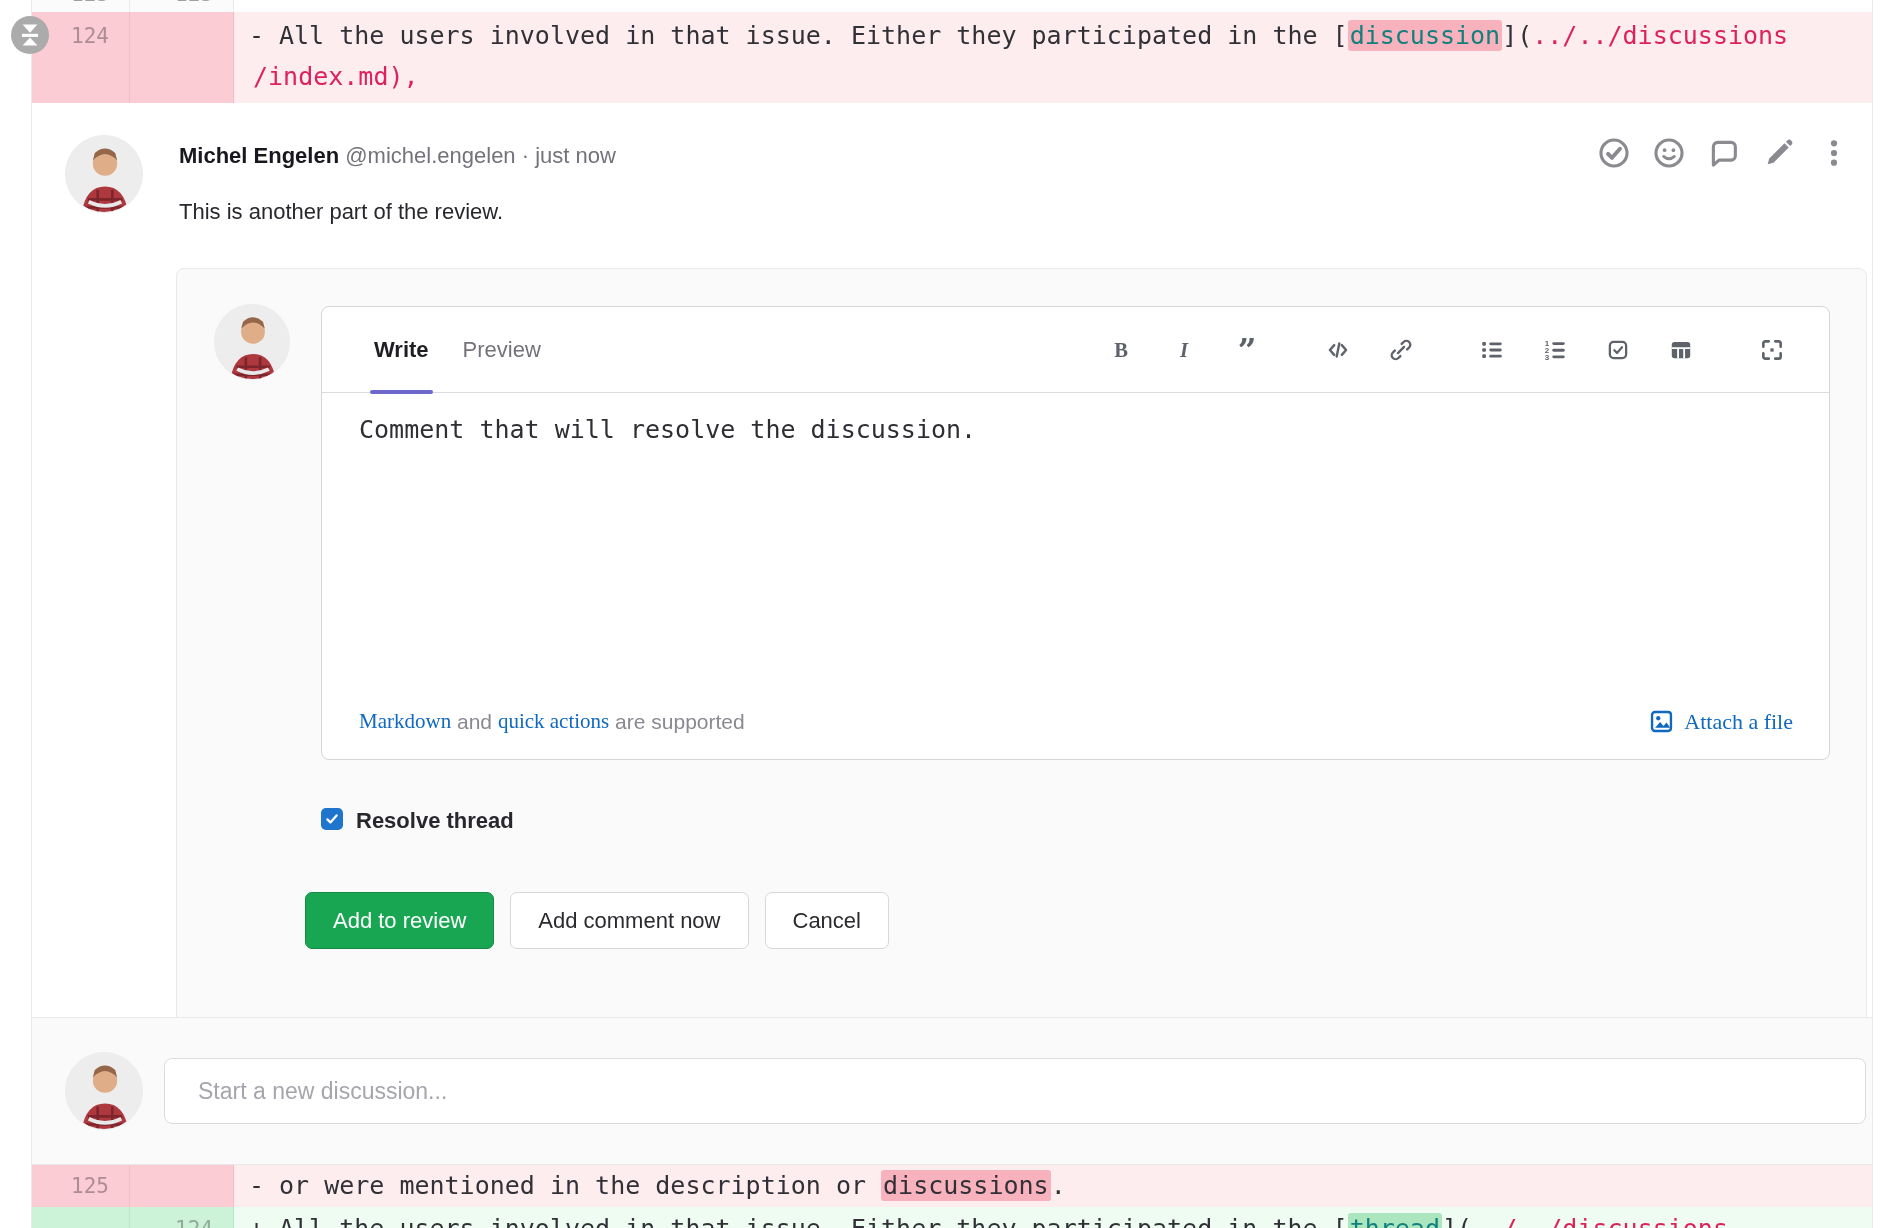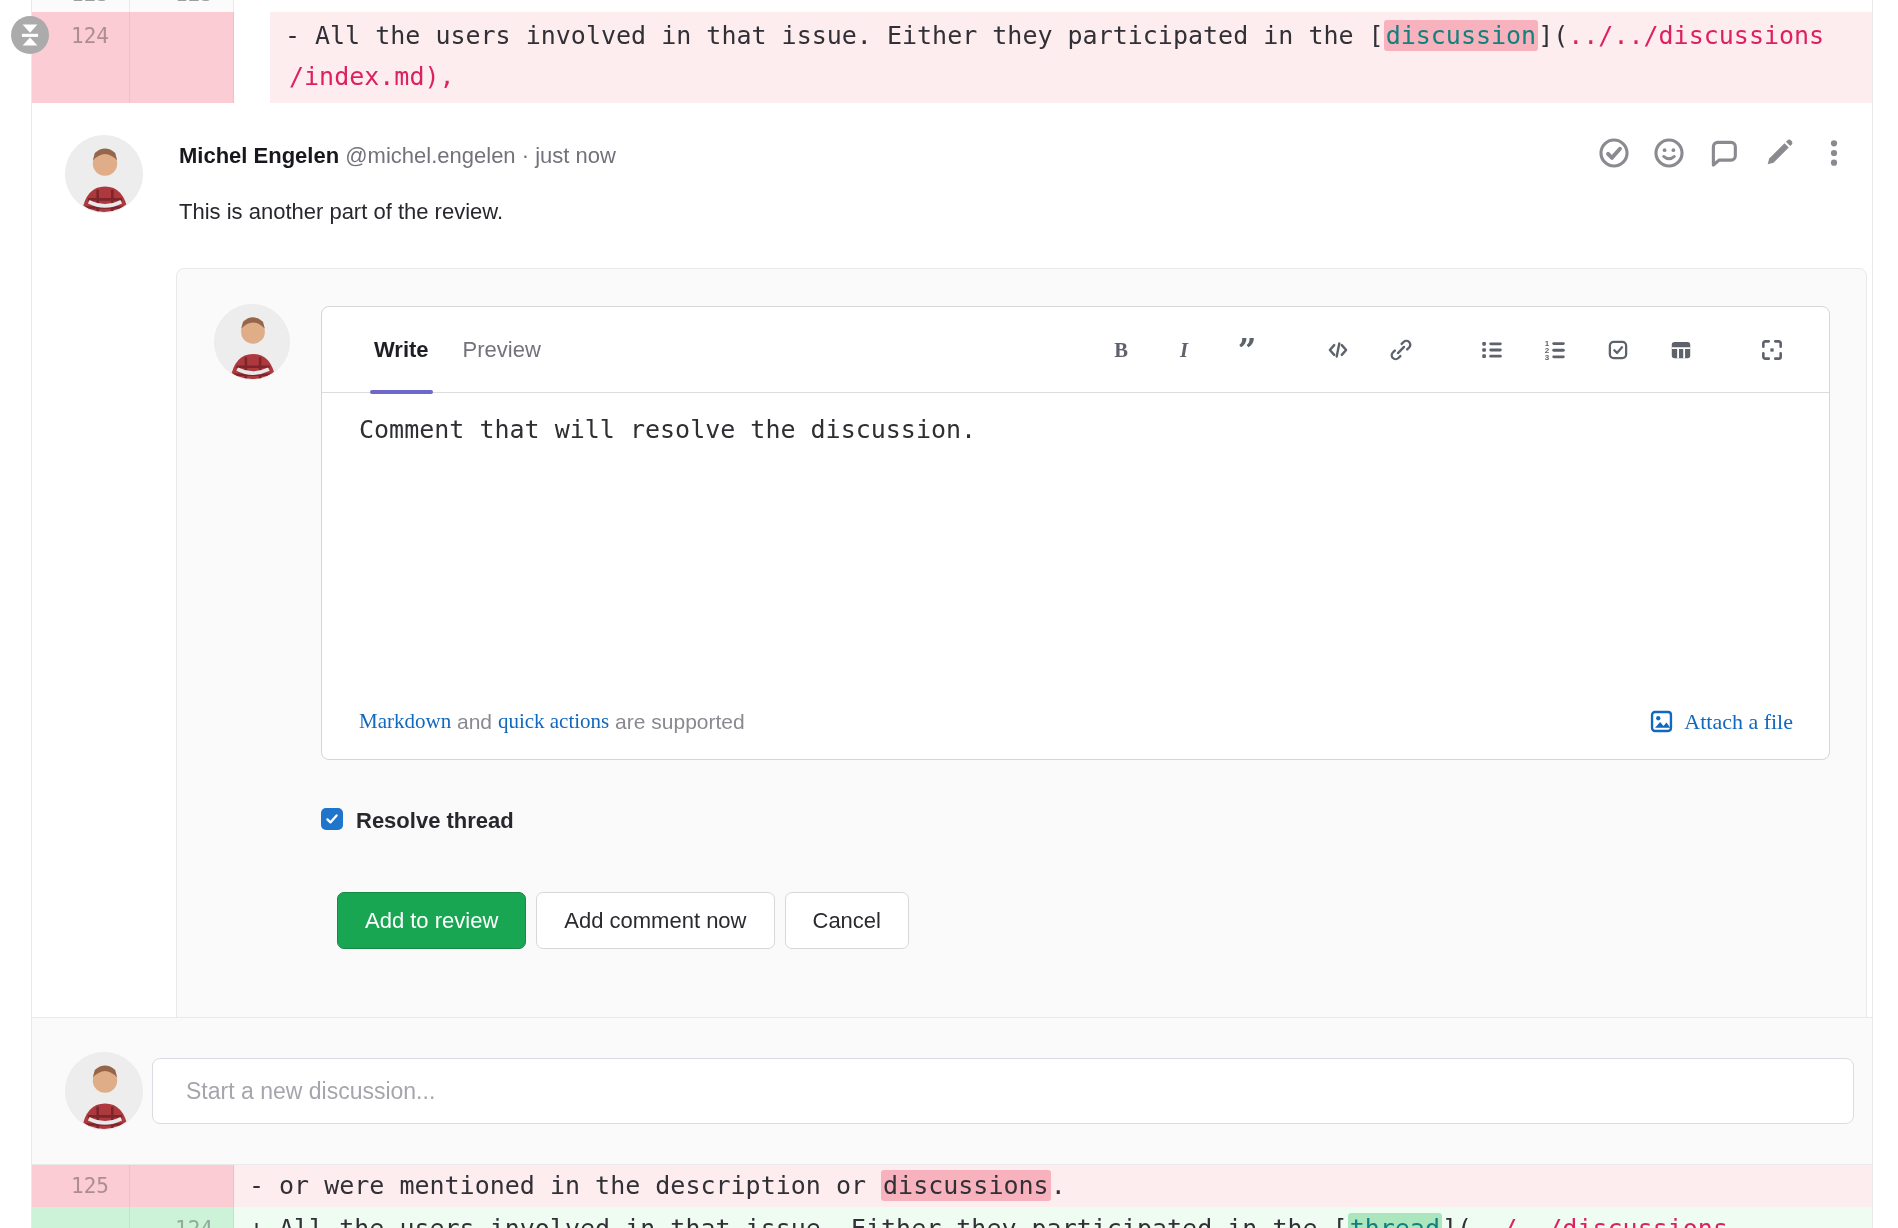--- a/index.html
+++ b/index.html
@@ -28,21 +28,21 @@
   .row-context .gut{background:#fbfbfb;border-right:1px solid #eaeaea;color:#9e9ea3;line-height:40px;}
   .row-context .gut span{display:block;margin-top:-26px;}
   
   .row-removed .gut{background:#fbccd3;border-right:1px solid #f3bdc6;color:#ad8d94;}
   .row-removed .code{background:#fdedef;}
   
   .row-added .gut{background:#ccf3d7;border-right:1px solid #b9e8c7;color:#93a99b;}
   .row-added .code{background:#eefcf2;}
   .row-top{min-height:84px;}
   .row-top .gut{padding-top:6px;line-height:36px;}
-  .row-top .code{padding:3px 0 6px 0;margin-left:36px;}
+  .row-top .code{padding:3px 0 6px 0;}
   .row-single{height:42px;}
   .row-single .gut{line-height:42px;}
   .row-single .codeline{line-height:42px;}
   .row-added.row-single{height:44px;}
   .row-added.row-single .gut,.row-added.row-single .codeline{line-height:44px;}
   .wr{background:#f8b2bd;border-radius:3px;padding:1px 2px;}
   .wa{background:#ace6bf;border-radius:3px;padding:1px 2px;}
   .lk{color:#12807c;}
   .url{color:#dd2160;}
   .badge-collapse{position:absolute;left:-21px;top:4px;width:38px;height:38px;z-index:3;cursor:pointer;}
@@ -73,30 +73,30 @@
   .tb.grp{margin-left:28px;}
   .md-textarea{flex:1;border:none;outline:none;resize:none;padding:20px 40px 0 37px;
     font-family:"DejaVu Sans Mono",monospace;font-size:25px;line-height:34px;color:#2e2e33;background:transparent;}
   .md-footer{flex:none;display:flex;align-items:center;padding:0 36px 24px 37px;font-size:21px;color:#8a8890;}
   .blue{color:#1068bf;cursor:pointer;font-family:Liberation Serif, serif;}
   .attach{margin-left:auto;display:flex;align-items:center;gap:9px;font-size:22px;justify-content:center;}
   
   .resolve-row{position:absolute;left:144px;top:539px;display:flex;align-items:flex-start;gap:13px;cursor:pointer;}
   .checkbox{width:22px;height:22px;border-radius:5px;background:#1f75cb;display:flex;align-items:center;justify-content:center;flex:none;}
   .resolve-label{font-size:22px;font-weight:bold;color:#28272d;}
-  .btn-row{position:absolute;left:160px;top:623px;display:flex;gap:10px;}
+  .btn-row{position:absolute;left:128px;top:623px;display:flex;gap:16px;}
   .btn{height:57px;border-radius:7px;font-size:22px;display:flex;align-items:center;justify-content:center;
        padding:0 27px;box-sizing:border-box;cursor:pointer;font-family:inherit;}
   .btn-primary{background:#19a653;color:#fff;border:1px solid #148a45;}
   .btn-secondary{background:#fff;color:#2a2a2f;border:1px solid #d8d7dc;}
   
   .new-discussion{position:relative;height:148px;background:#fafafa;
     border-top:1px solid #e9e9ec;border-bottom:1px solid #e9e9ec;box-sizing:border-box;}
   .avatar-new{position:absolute;left:33px;top:34px;width:78px;height:78px;}
-  .nd-input{position:absolute;left:120px;top:40px;width:1702px;height:66px;box-sizing:border-box;
+  .nd-input{position:absolute;left:132px;top:40px;width:1702px;height:66px;box-sizing:border-box;
     border:1px solid #dcdbe1;border-radius:8px;background:#fff;padding:0 20px 0 33px;
     font-family:"Liberation Sans",sans-serif;font-size:23px;color:#3a3a40;outline:none;}
   .nd-input::placeholder{color:#a6a5ad;}
 </style>
 </head>
 <body>
 
 <div class="container">
 
   <div class="diff-row row-context">

